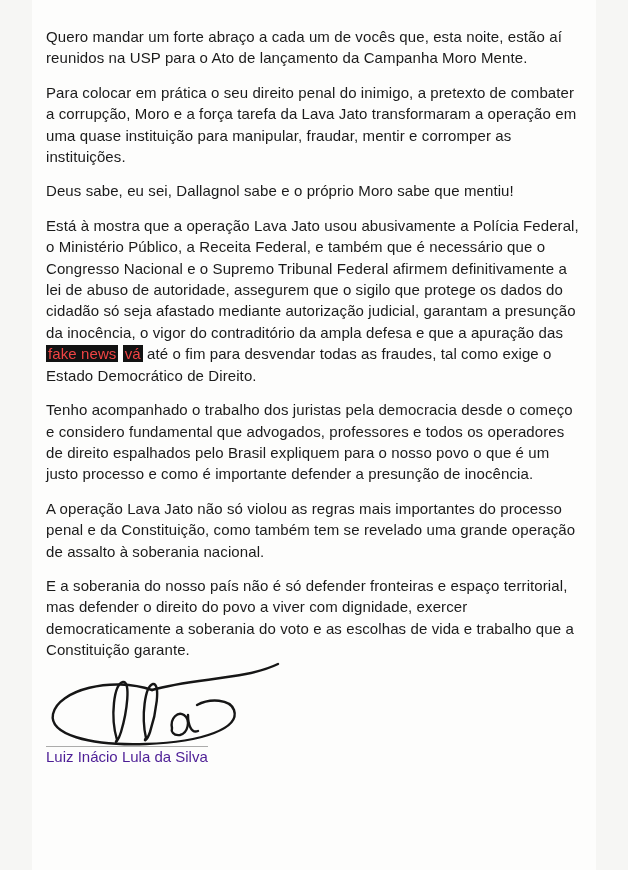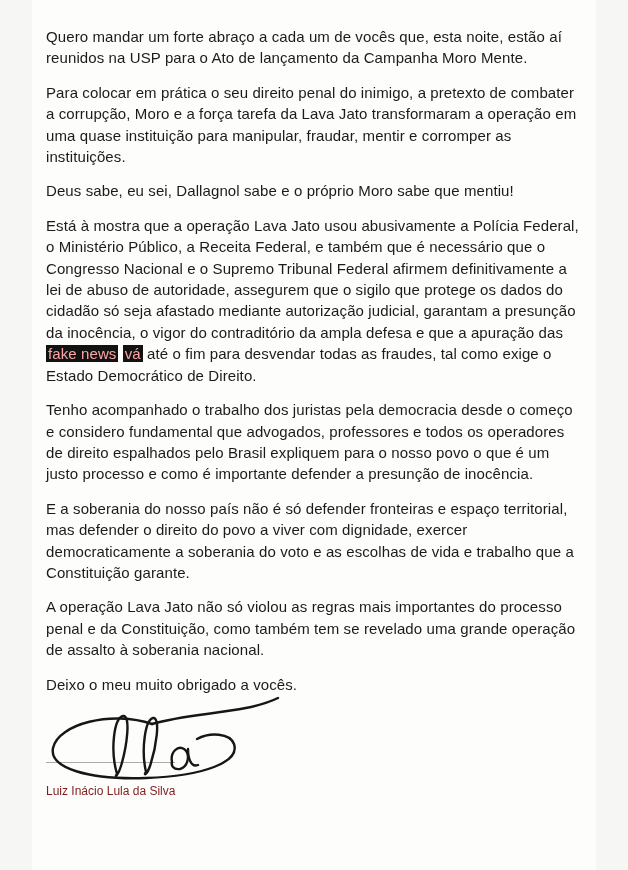--- a/index.html
+++ b/index.html
@@ -20,64 +20,63 @@
     padding: 26px 16px 0 14px;
   }
   .para {
     margin: 0 0 13px 0;
     font-size: 15px;
     line-height: 21.4px;
     letter-spacing: 0.1px;
   }
   .hl {
     background: #121212;
-    color: #fca5a5;
+    color: #ef4444;
     padding: 0 2px;
   }
   .signature-block {
     position: relative;
     margin-top: -16px;
     height: 110px;
   }
   .sig-svg {
     display: block;
     margin-left: -6px;
   }
   .sig-name {
     position: absolute;
     left: 0px;
     bottom: 2px;
-    font-size: 12px;
+    font-size: 15px;
     line-height: 18px;
-    color: #7f1d1d;
+    color: #4c1d95;
     border-top: 1px solid rgba(20,20,20,0.35);
-    padding-top: 19px;
+    padding-top: 1px;
   }
 </style>
 </head>
 <body>
 
 <div class="page">
 
   <p class="para">Quero mandar um forte abraço a cada um de vocês que, esta noite, estão aí reunidos na USP para o Ato de lançamento da Campanha Moro Mente.</p>
 
   <p class="para">Para colocar em prática o seu direito penal do inimigo, a pretexto de combater a corrupção, Moro e a força tarefa da Lava Jato transformaram a operação em uma quase instituição para manipular, fraudar, mentir e corromper as instituições.</p>
 
   <p class="para">Deus sabe, eu sei, Dallagnol sabe e o próprio Moro sabe que mentiu!</p>
 
   <p class="para"><span>Está à mostra que a operação Lava Jato usou abusivamente a Polícia Federal, o Ministério Público, a Receita Federal, e também que é necessário que o Congresso Nacional e o Supremo Tribunal Federal afirmem definitivamente a lei de abuso de autoridade, assegurem que o sigilo que protege os dados do cidadão só seja afastado mediante autorização judicial, garantam a presunção da inocência, o vigor do contraditório da ampla defesa e que a apuração das</span> <span class="hl">fake news</span> <span class="hl">vá</span> <span>até o fim para desvendar todas as fraudes, tal como exige o Estado Democrático de Direito.</span></p>
 
   <p class="para">Tenho acompanhado o trabalho dos juristas pela democracia desde o começo e considero fundamental que advogados, professores e todos os operadores de direito espalhados pelo Brasil expliquem para o nosso povo o que é um justo processo e como é importante defender a presunção de inocência.</p>
 
+  <p class="para">A operação Lava Jato não só violou as regras mais importantes do processo penal e da Constituição, como também tem se revelado uma grande operação de assalto à soberania nacional.</p>
+
   <p class="para">E a soberania do nosso país não é só defender fronteiras e espaço territorial, mas defender o direito do povo a viver com dignidade, exercer democraticamente a soberania do voto e as escolhas de vida e trabalho que a Constituição garante.</p>
 
-  <p class="para">A operação Lava Jato não só violou as regras mais importantes do processo penal e da Constituição, como também tem se revelado uma grande operação de assalto à soberania nacional.</p>
 
-
-  <p class="para">Deixo o meu muito obrigado a vocês.</p>
 
   <div class="signature-block">
     <svg class="sig-svg" width="250" height="96" viewBox="0 0 250 96" fill="none" stroke="#161616" stroke-width="2.4" stroke-linecap="round" stroke-linejoin="round">
 
       <path d="M 238 6 C 205 22 152 20 112 32"></path>
 
       <path d="M 112 32 C 72 18 18 32 13 56 C 9 76 48 88 106 86 C 164 84 200 70 194 52 C 190 41 170 40 157 47"></path>
 
       <path d="M 77 82 C 70 58 74 26 83 24 C 91 23 87 54 81 74 C 78 84 74 86 77 82"></path>
 

